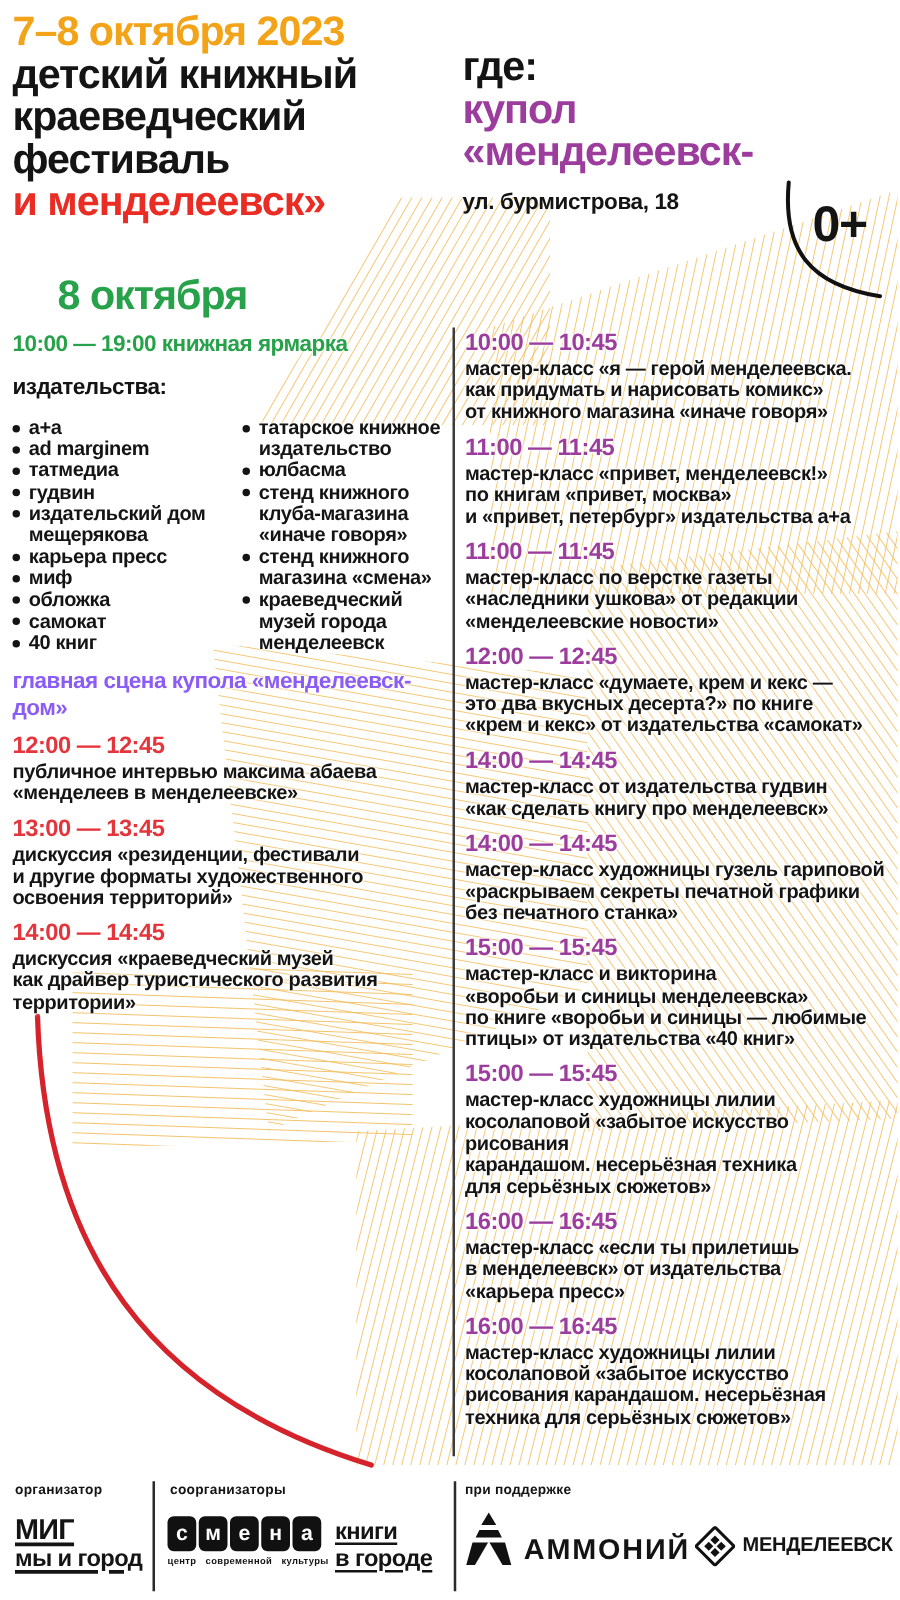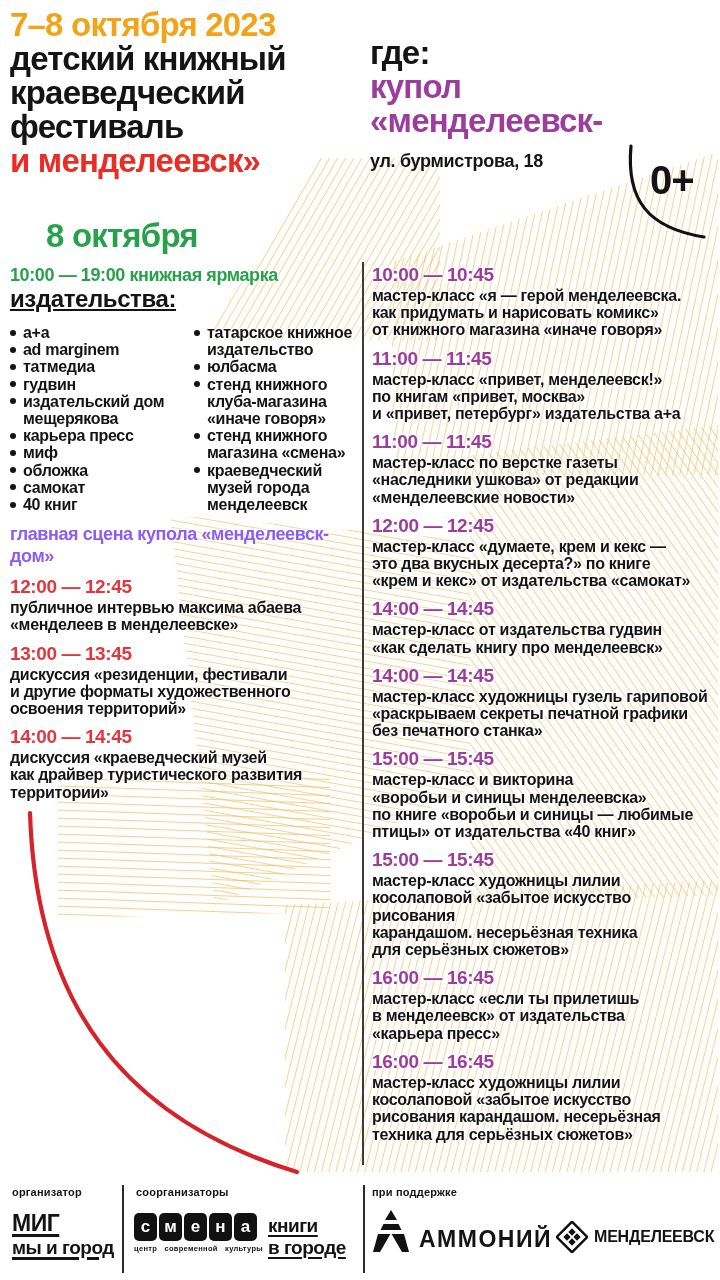--- a/index.html
+++ b/index.html
@@ -11,21 +11,21 @@
   .orange{color:#f2a318}.red{color:#ea2d24}.green{color:#27a24b}.purple{color:#9c3d9e}.sred{color:#8b5cf6}
   .hdr-left{left:10px;top:8px;width:352px;}
   .hdr-right{left:370px;top:36px;width:300px;}
   .address{font-size:18px;letter-spacing:-0.3px;margin-top:13px;}
   .age{left:650px;top:158px;font-size:40px;letter-spacing:-1px;}
   .day{left:28px;top:219px;margin-left:18px;}
   .halo{text-shadow:0 0 2px #fff,0 0 3px #fff,0 0 4px rgba(255,255,255,.9);}
   .colL{left:10px;top:264px;width:350px;}
   .colR{left:372px;top:264px;width:342px;}
   .shead{font-size:18px;line-height:22px;letter-spacing:-0.4px;margin:0 0 2px 0;}
-  .publabel{font-size:24px;line-height:22px;letter-spacing:-0.4px;margin:2px 0 14px 0;text-decoration:underline;}
+  .publabel{font-size:18px;line-height:22px;letter-spacing:-0.4px;margin:12px 0 14px 0;}
   .publists{display:flex;gap:8px;}
   .publists ul{list-style:none;margin:0;padding:0;font-size:16px;line-height:17.2px;letter-spacing:-0.3px;}
   .publists ul:first-child{width:176px;}
   .publists ul:last-child{width:166px;}
   .publists li{position:relative;padding-left:13px;white-space:pre-line;}
   .publists li::before{content:'';position:absolute;left:0;top:5.5px;width:6px;height:6px;border-radius:50%;background:#141414;}
   .msHead{margin-top:10px;margin-bottom:9px;}
   .event{margin-bottom:9px;}
   .time{font-size:19px;line-height:21px;letter-spacing:-0.4px;margin-bottom:2px;}
   .red-times .time{color:#e4353c}.purple-times .time{color:#9c3d9e}

